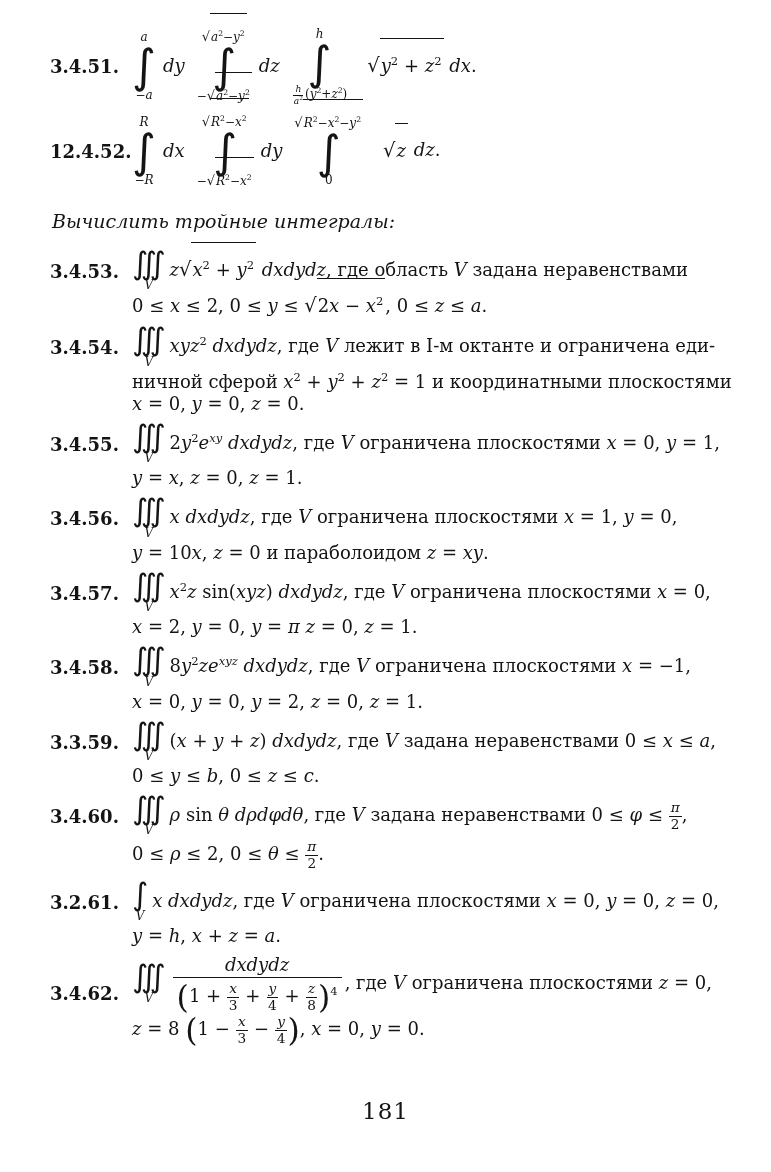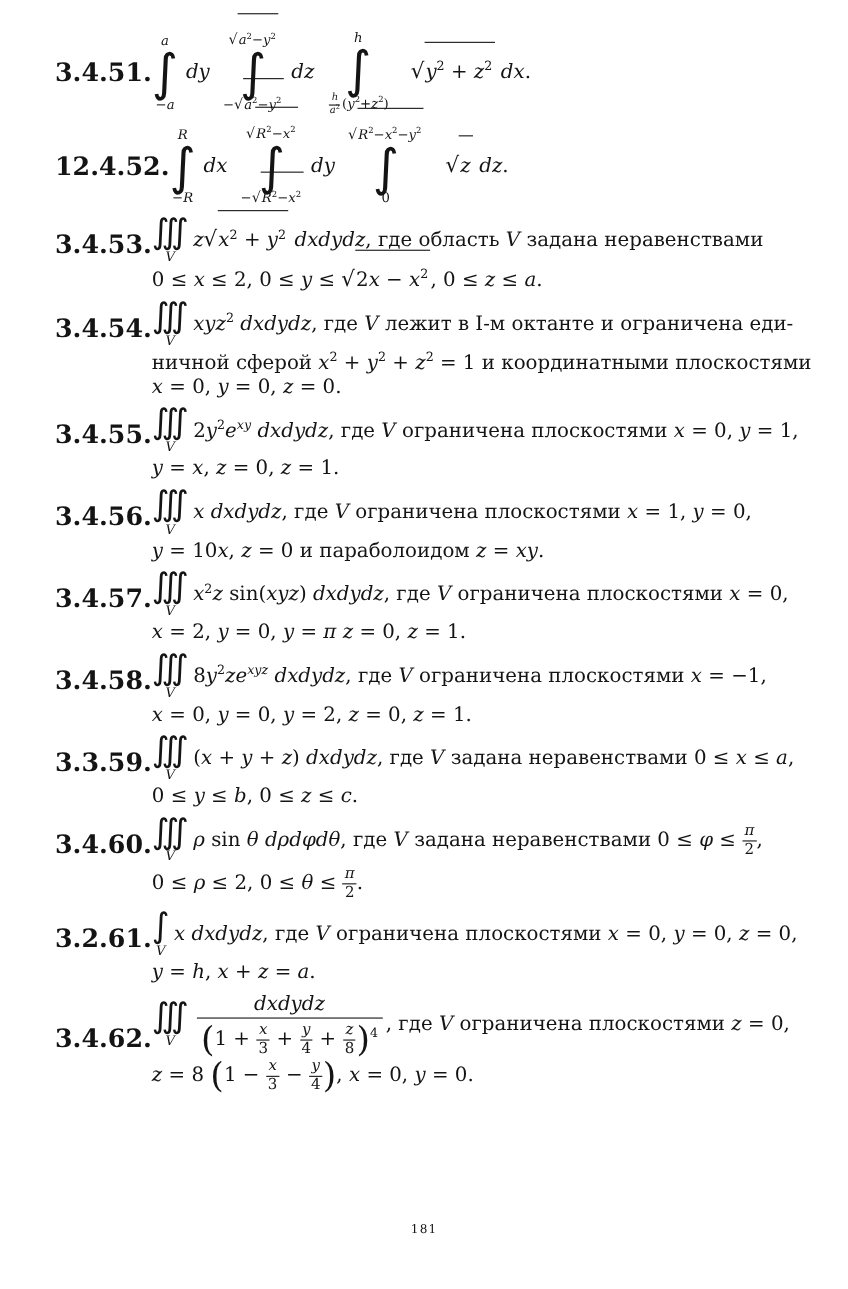--- a/index.html
+++ b/index.html
@@ -6,21 +6,21 @@
   .page {
     width:771px; height:1172px; margin:0 auto; background:#ffffff;
     font-family:"DejaVu Serif","Liberation Serif",serif;
     color:#141414; font-size:18px; position:relative;
     box-sizing:border-box; padding:26px 28px 0 50px; overflow:hidden;
   }
   i { font-style:italic; }
   sup { font-size:64%; line-height:0; }
   .prob { display:flex; align-items:flex-start; margin-bottom:6px; }
   .prob.vcenter { align-items:center; }
-  .num { flex:0 0 82px; font-weight:700; font-size:23px; }
+  .num { flex:0 0 82px; font-weight:700; font-size:18px; }
   .prob.toprow .num { padding-top:13px; }
   .prob.deeprow .num { padding-top:30px; }
   .pbody { flex:1; }
   .pline { margin:1px 0; white-space:nowrap; }
   
   .in { display:inline-flex; flex-direction:column; align-items:center;
         vertical-align:middle; line-height:1; margin:0 4px 0 0; }
   .li { font-size:12px; line-height:1.25; white-space:nowrap; text-align:center; }
   .sg { font-size:31px; line-height:0.95; font-family:"DejaVu Sans","Liberation Sans",sans-serif; }
   .sg.tall { font-size:46px; line-height:0.92; }
@@ -37,21 +37,21 @@
   
   .bf { display:inline-flex; flex-direction:column; align-items:center;
         vertical-align:middle; line-height:1.2; margin:0 3px; }
   .bf .bn { padding:0 4px 1px; }
   .bf .bd { border-top:1.4px solid #141414; padding:3px 4px 0; }
   .bp { font-size:175%; line-height:0; vertical-align:middle; }
   .dv { margin:0 12px 0 3px; }
   .gap { display:inline-block; width:16px; }
   .instruction { font-style:italic; font-size:19px; margin:20px 0 16px 2px; }
   .pagenum { position:absolute; bottom:48px; left:0; right:0; text-align:center;
-             font-size:11px; letter-spacing:1px; }
+             font-size:23px; letter-spacing:1px; }
 </style>
 </head>
 <body>
 
 <div class="page">
 
   <div class="prob vcenter">
     <div class="num">3.4.51.</div>
     <div class="pbody">
         <div class="pline"><span class="in">
@@ -85,20 +85,21 @@
             <span class="sg tall">∫</span>
             <span class="li lo">−<span class="sq"><span class="rd">√</span><span class="vb"><i>R</i><sup>2</sup>−<i>x</i><sup>2</sup></span></span></span>
           </span><span class="dv"><i>dy</i></span><span class="in">
             <span class="li up"><span class="sq"><span class="rd">√</span><span class="vb"><i>R</i><sup>2</sup>−<i>x</i><sup>2</sup>−<i>y</i><sup>2</sup></span></span></span>
             <span class="sg tall">∫</span>
             <span class="li lo">0</span>
           </span><span class="gap"></span><span class="sq"><span class="rd">√</span><span class="vb"><i>z</i></span></span> <i>dz</i>.</div>
       </div>
   </div>
 
+  <div class="instruction">Вычислить тройные интегралы:</div>
 
   <div class="prob toprow">
     <div class="num">3.4.53.</div>
     <div class="pbody">
         <div class="pline"><span class="in">
             <span class="sg i3">∫∫∫</span>
             <span class="li lo"><i>V</i></span>
           </span><i>z</i><span class="sq"><span class="rd">√</span><span class="vb"><i>x</i><sup>2</sup> + <i>y</i><sup>2</sup></span></span> <i>dxdydz</i>,  где  область  <i>V</i>  задана  неравенствами</div>
         <div class="pline">0 ≤ <i>x</i> ≤ 2, 0 ≤ <i>y</i> ≤ <span class="sq"><span class="rd">√</span><span class="vb">2<i>x</i> − <i>x</i><sup>2</sup></span></span>, 0 ≤ <i>z</i> ≤ <i>a</i>.</div>
       </div>

